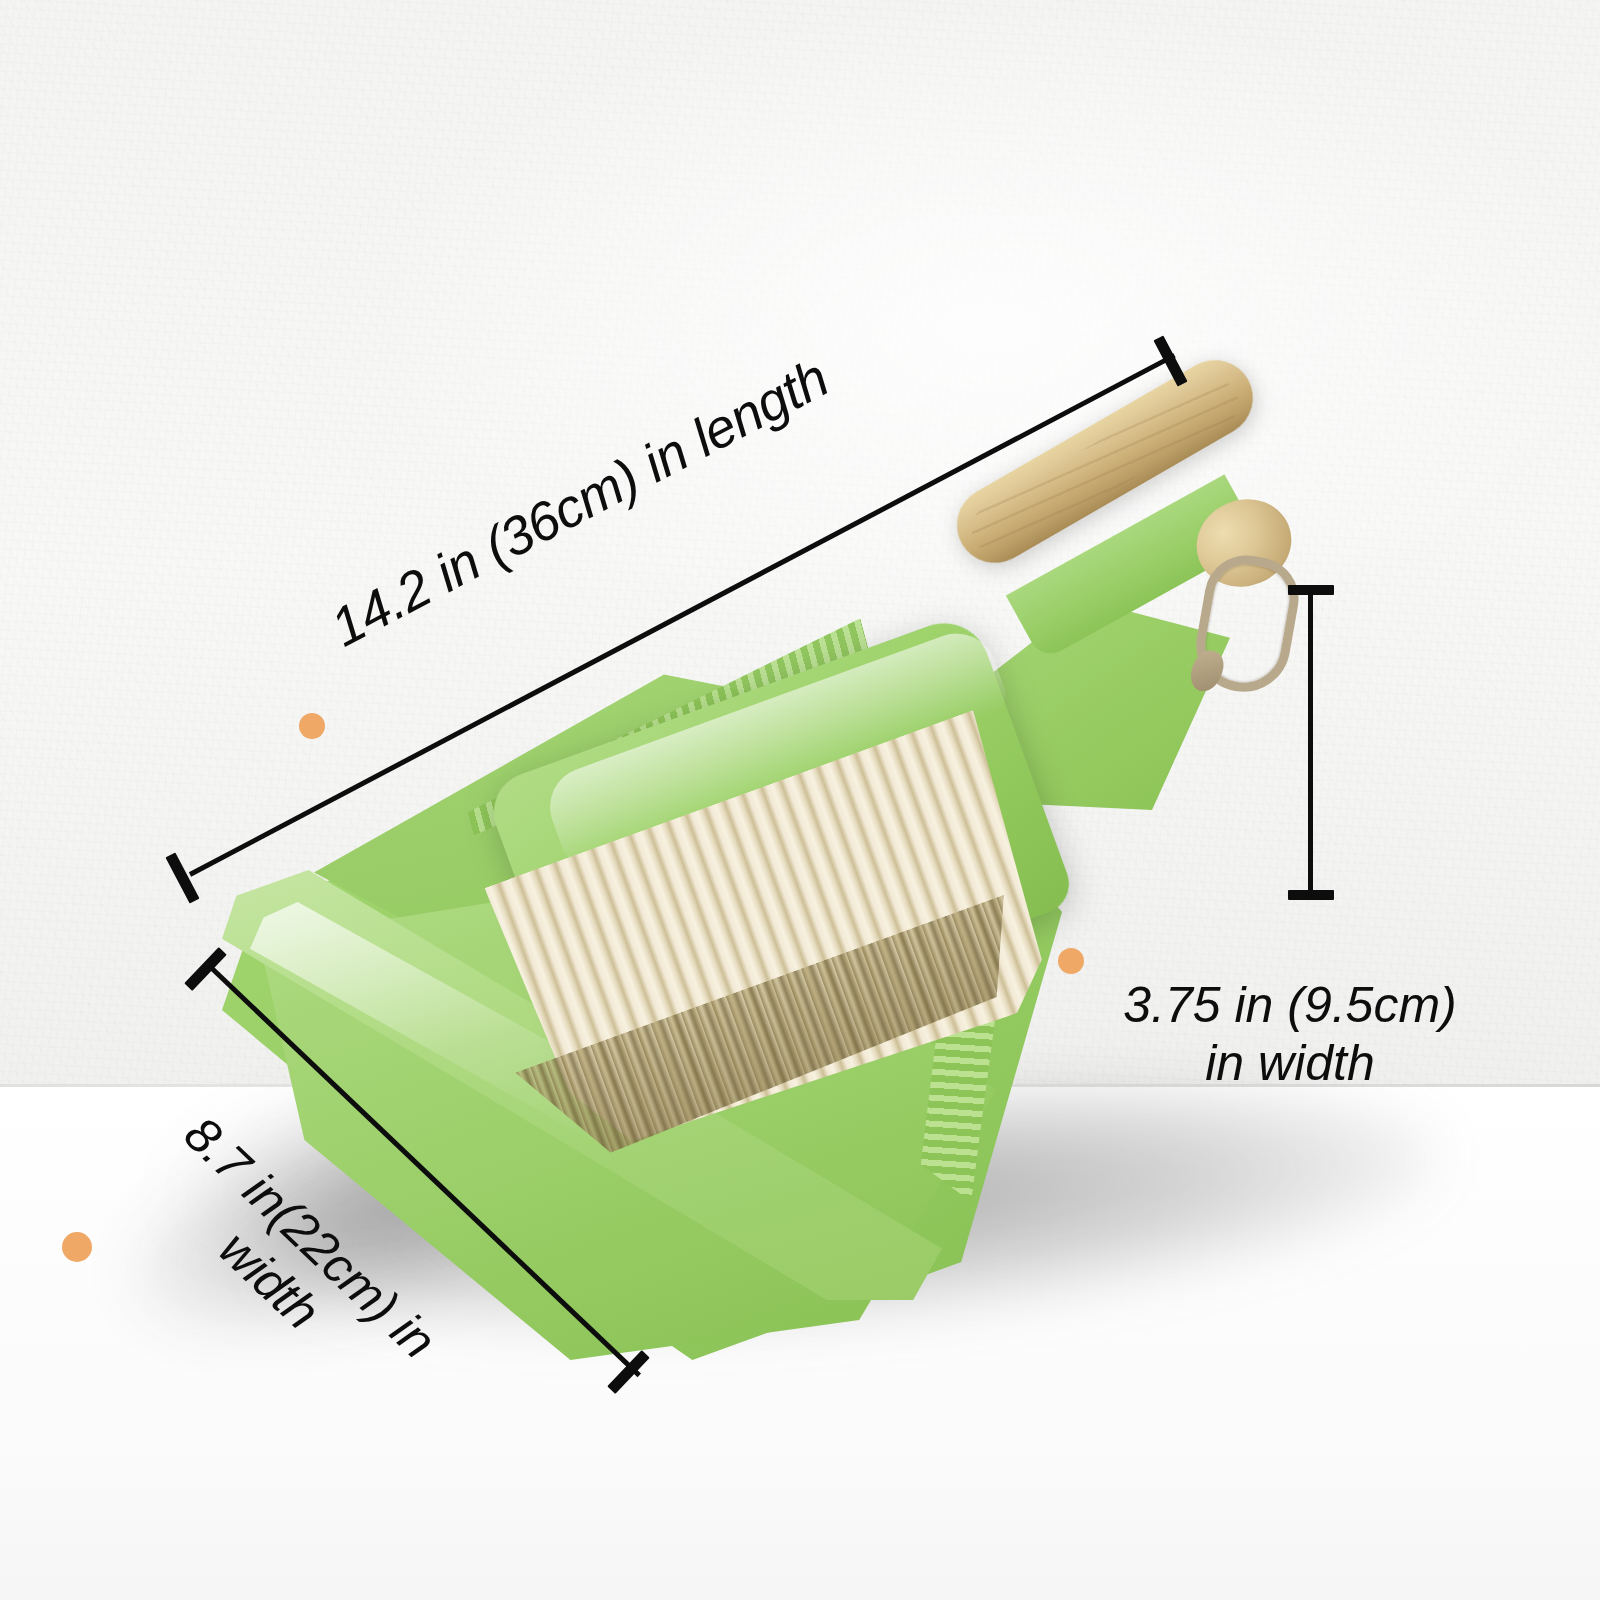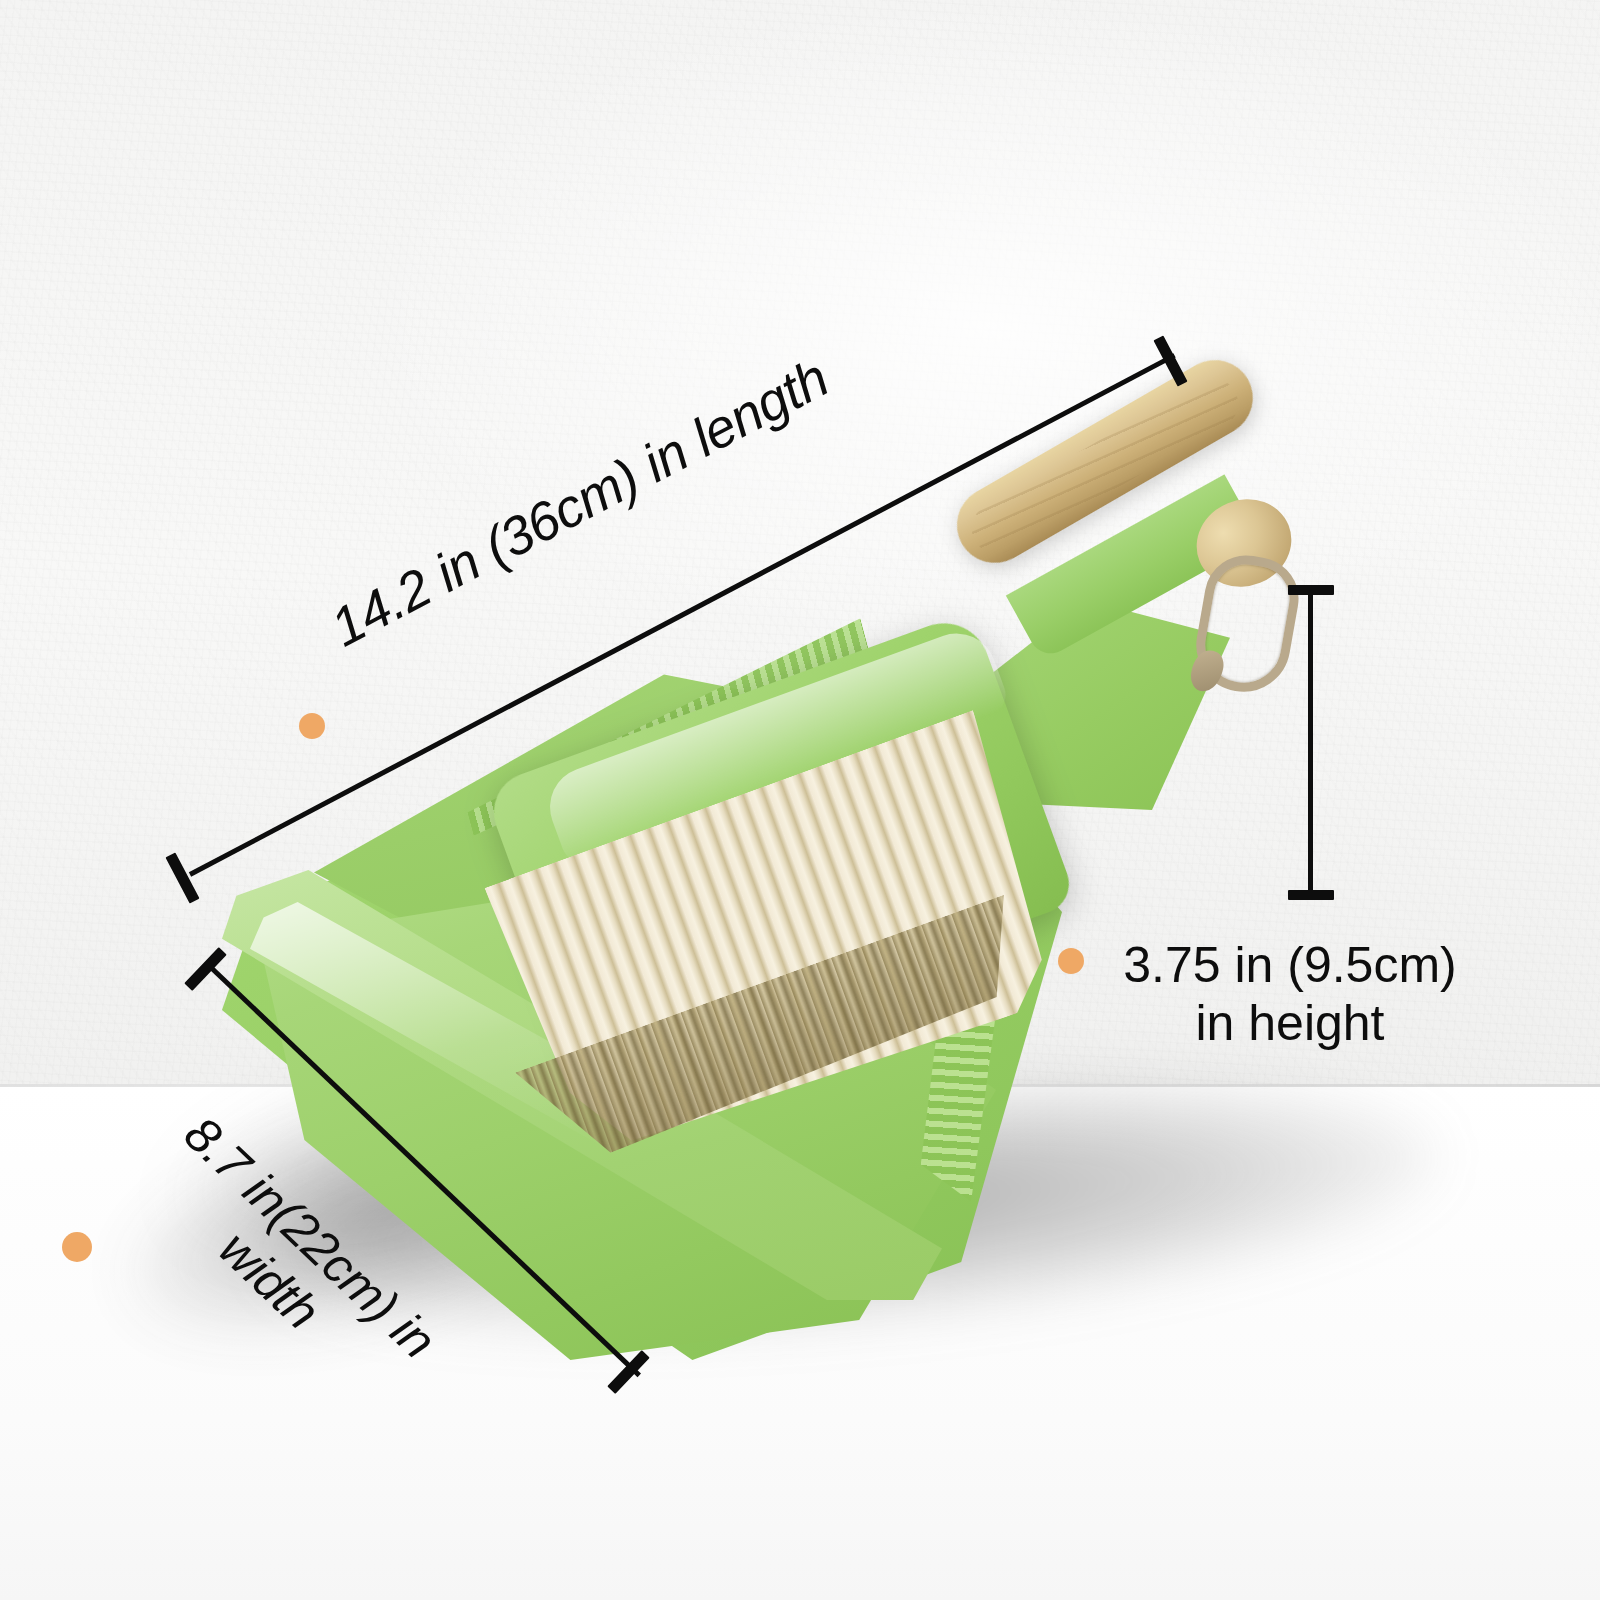--- a/index.html
+++ b/index.html
@@ -250,23 +250,23 @@
     letter-spacing: -0.5px;
   }
   #widLabel {
     left: 213px; top: 1105px;
     font-size: 50px; font-style: italic; font-weight: 400;
     transform: rotate(43.6deg); transform-origin: 0 0;
     line-height: 1.18; text-align: center;
     letter-spacing: -0.5px;
   }
   #htLabel {
-    left: 1090px; top: 936px;
+    left: 1090px; top: 976px;
     font-size: 50px; font-weight: 400; line-height: 1.16;
-    text-align: center; white-space: normal; width: 400px;
+    text-align: center; white-space: normal; width: 400px; font-style: italic;
   }
 
   
   .bullet { position:absolute; border-radius:50%; }
   #bulletLen { left: 299px; top: 713px; width: 26px; height: 26px; }
   #bulletHt  { left: 1058px; top: 948px; width: 26px; height: 26px; }
   #bulletBot { left: 62px;  top: 1232px; width: 30px; height: 30px; }
 </style>
 </head>
 <body>
@@ -319,18 +319,18 @@
     <div>8.7 in(22cm) in</div>
     <div>width</div>
   </div>
 
   <div class="dimline" id="htLine" style="background: rgb(13, 13, 13);"></div>
   <div class="tick" id="htTickA" style="background: rgb(13, 13, 13);"></div>
   <div class="tick" id="htTickB" style="background: rgb(13, 13, 13);"></div>
   <div class="bullet" id="bulletHt" style="background: rgb(239, 168, 101);"></div>
   <div class="dimlabel" id="htLabel">
     <div>3.75 in (9.5cm)</div>
-    <div>in height</div>
+    <div>in width</div>
   </div>
 
   <div class="bullet" id="bulletBot" style="background: rgb(239, 168, 101);"></div>
 
 </div>
 
 </body></html>

